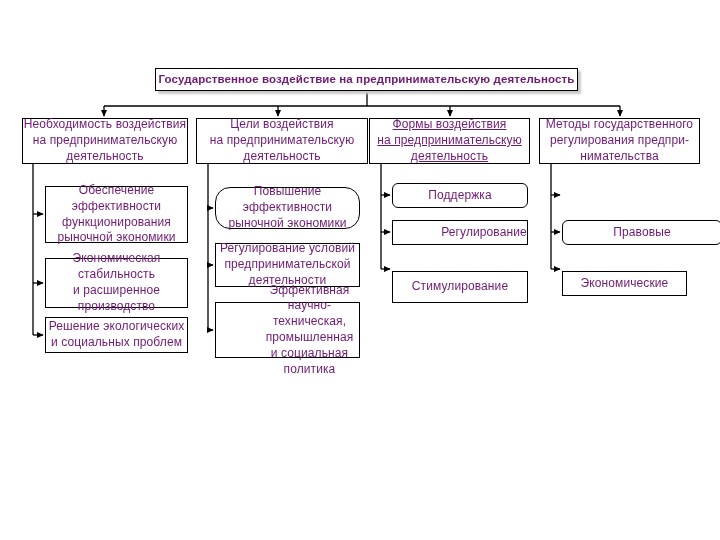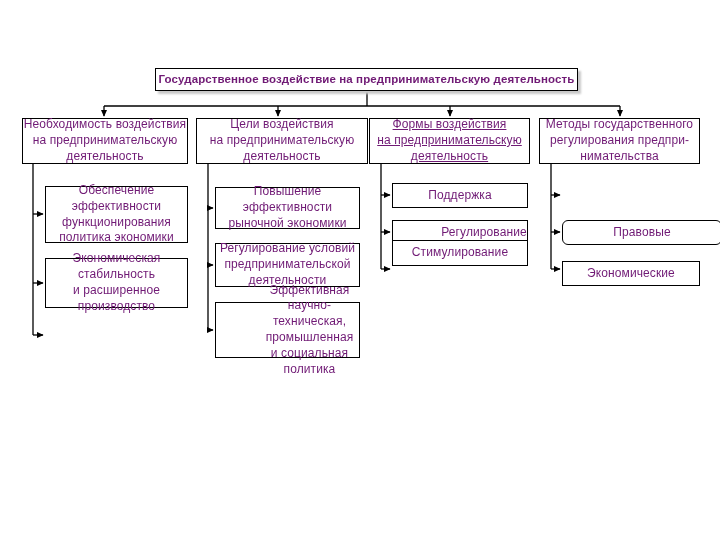--- a/index.html
+++ b/index.html
@@ -49,31 +49,31 @@
   .b1 { left: 22px;  width: 166px; }
   .b2 { left: 196px; width: 172px; }
   .b3 { left: 369px; width: 161px; text-decoration: underline; }
   .b4 { left: 539px; width: 161px; text-align: center; }
 
   
   .c11 { left: 45px; top: 186px; width: 143px; height: 57px; }
   .c12 { left: 45px; top: 258px; width: 143px; height: 50px; }
   .c13 { left: 45px; top: 317px; width: 143px; height: 36px; }
   
-  .c21 { left: 215px; top: 187px; width: 145px; height: 42px; }
+  .c21 { left: 215px; top: 187px; width: 145px; height: 42px; border-radius: 15px; }
   .c22 { left: 215px; top: 243px; width: 145px; height: 44px; }
   .c23 { left: 215px; top: 302px; width: 145px; height: 56px; padding-left: 44px; }
   
-  .c31 { left: 392px; top: 183px; width: 136px; height: 25px; }
+  .c31 { left: 392px; top: 183px; width: 136px; height: 25px; border-radius: 6px; }
   .c32 { left: 392px; top: 220px; width: 136px; height: 25px; padding-left: 48px; }
-  .c33 { left: 392px; top: 240px; width: 136px; height: 26px; text-align: center; }
+  .c33 { left: 392px; top: 271px; width: 136px; height: 32px; text-align: center; }
   
   .c41 { left: 562px; top: 183px; width: 138px; height: 25px; }
   .c42 { left: 562px; top: 220px; width: 160px; height: 25px; border-radius: 6px; }
-  .c43 { left: 562px; top: 261px; width: 138px; height: 25px; text-align: right; }
+  .c43 { left: 562px; top: 271px; width: 125px; height: 25px; text-align: right; }
 </style>
 </head>
 <body>
 
 <div class="canvas">
 
   <svg class="connectors" viewBox="0 0 720 540" xmlns="http://www.w3.org/2000/svg">
     <defs>
       <marker id="ah" markerWidth="5.5" markerHeight="5" refX="5" refY="2.5" orient="auto">
         <path d="M0,0 L5.5,2.5 L0,5 Z" fill="#000"></path>
@@ -122,25 +122,27 @@
   <div class="box lvl2 b3">Формы воздействия
 на предпринимательскую
 деятельность</div>
   <div class="box lvl2 b4">Методы государственного
 регулирования предпри-
 нимательства</div>
 
   <div class="box c11">Обеспечение
 эффективности
 функционирования
-политика экономики</div>
+рыночной экономики</div>
   <div class="box c12">Экономическая
 стабильность
 и расширенное
 производство</div>
+  <div class="box c13">Решение экологических
+и социальных проблем</div>
 
   <div class="box c21">Повышение
 эффективности
 рыночной экономики</div>
   <div class="box c22">Регулирование условий
 предпринимательской
 деятельности</div>
   <div class="box c23">Эффективная
 научно-техническая,
 промышленная

